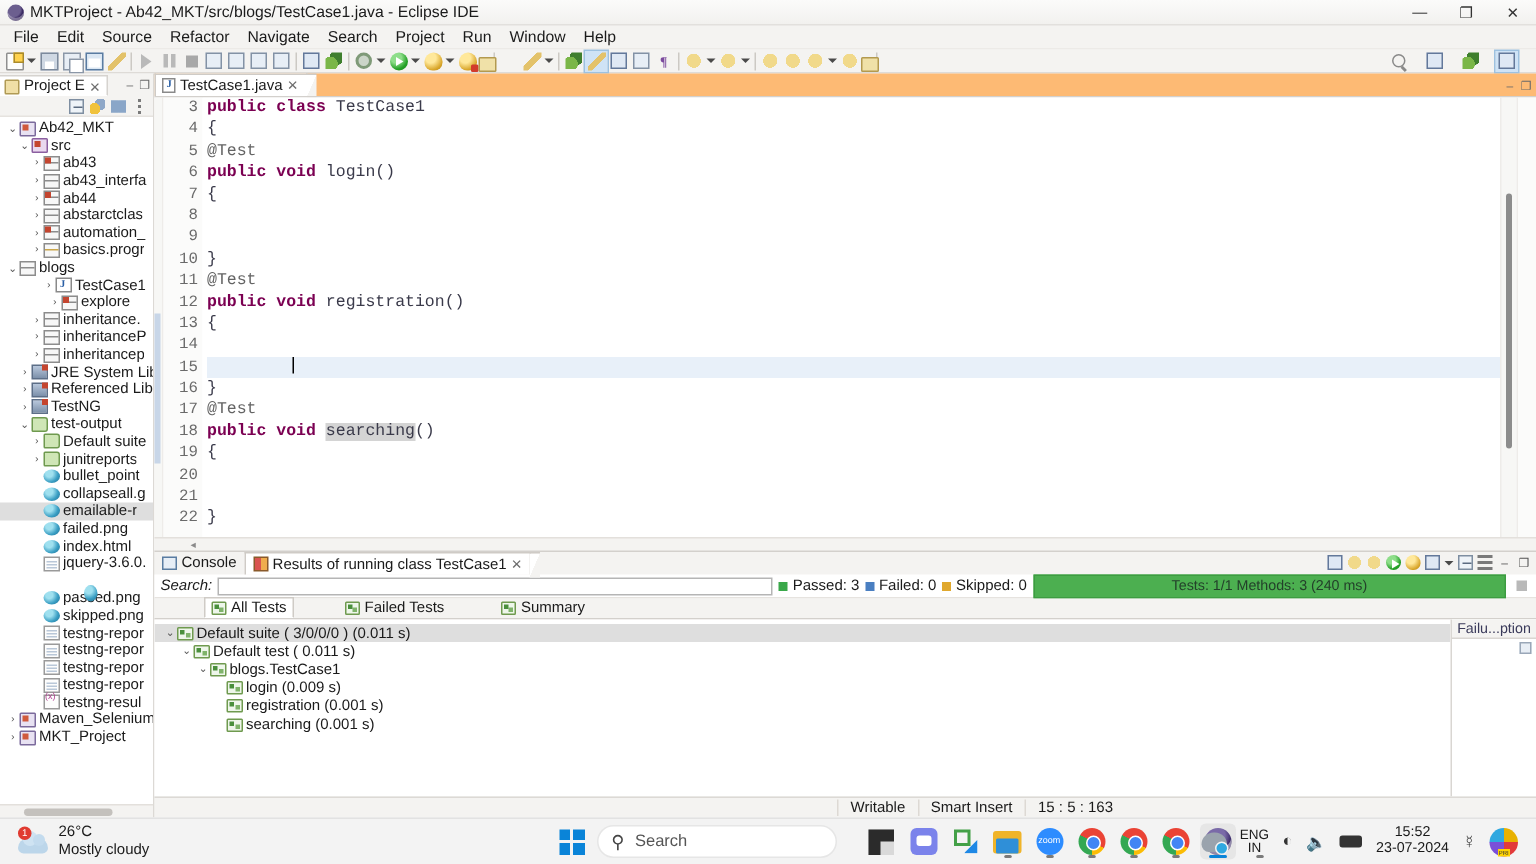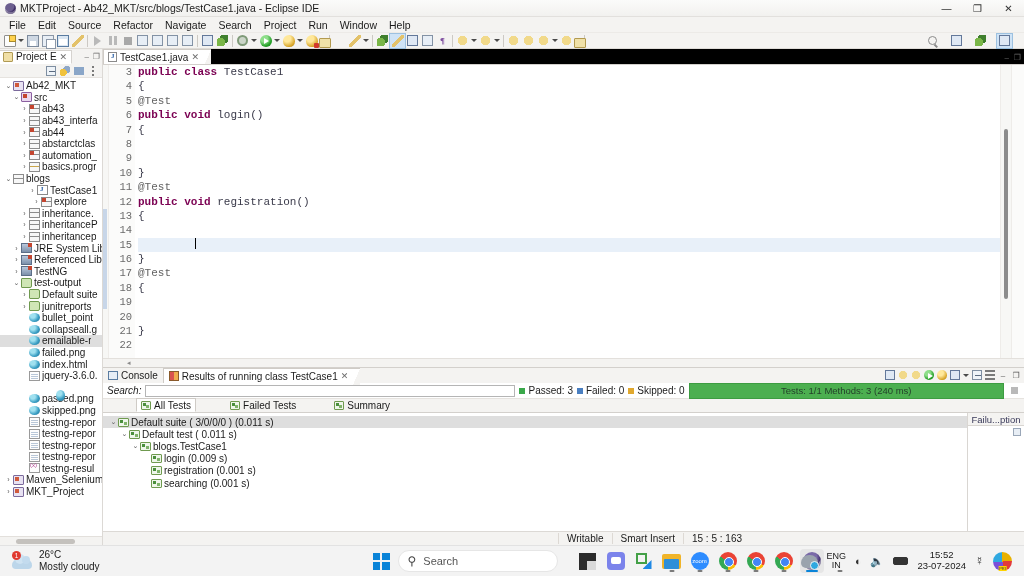--- a/index.html
+++ b/index.html
@@ -95,21 +95,21 @@
   
   .body { flex:1; display:flex; min-height:0; }
   
   .explorer {
     width:103px; background:#f4f3f1; display:flex; flex-direction:column;
     border-right:1px solid #dcd9d5;
   }
   .view-tabrow { height:15px; display:flex; align-items:center; position:relative;
     background:#f4f3f1; }
   .view-tab {
-    display:flex; align-items:center; gap:3px; height:14px; padding:0 4px 0 3px;
+    display:flex; align-items:flex-end; gap:3px; height:14px; padding:0 4px 0 3px;
     background:#ffffff; border-top:1px solid #d6d3cf; border-right:1px solid #d6d3cf;
     border-bottom:1px solid #fff;
     font-size:10px; white-space:nowrap;
   }
   .view-tab .vt-close { color:#6d6d6d; font-size:9px; }
   .view-ctl { position:absolute; right:2px; display:flex; gap:4px; align-items:center; color:#6a6a6a; font-size:8px;}
   .view-toolrow { height:14px; display:flex; align-items:center; justify-content:flex-end;
      gap:3px; padding-right:4px; border-bottom:1px solid #e6e3df; }
   .vtb { width:11px;height:11px; display:flex;align-items:center;justify-content:center; }
   .ic.collapse{width:10px;height:10px;background:#eef3f8;border:1px solid #7e8ea1;}
@@ -147,21 +147,21 @@
   .i-xml { background:#fdfdfd; border:1px solid #9a9a9a; }
   .i-xml::after{content:"(x)";position:absolute;left:0;top:-2px;font:6px "Liberation Sans",sans-serif;color:#b0408f;}
   .i-java { background:#fff; border:1px solid #8a8a8a; }
   .i-java::after{content:"J";position:absolute;left:2px;top:-1px;font:bold 7px "Liberation Serif",serif;color:#2a5fa5;}
   .hscroll-wrap { height:9px; background:#f4f3f1; border-top:1px solid #e3e0dc; display:flex;align-items:center; padding:0 2px;}
   .hscroll { height:5px; width:60%; margin-left:14px; background:#c4c1bd; border-radius:3px; }
   
   .right { flex:1; display:flex; flex-direction:column; min-width:0; }
   
   .editor-area { height:318px; display:flex; flex-direction:column; background:#fff; }
-  .etabrow { height:15px; display:flex; align-items:flex-end; background:#000000; position:relative; }
+  .etabrow { height:15px; display:flex; align-items:flex-end; background:#fdba74; position:relative; }
   .etab {
     display:flex; align-items:center; gap:3px; height:15px; padding:0 5px 0 4px;
     background:#fff; border-top:1px solid #cfcbc6; border-left:1px solid #cfcbc6;
     border-right:1px solid #cfcbc6; font-size:10px; white-space:nowrap;
     position:relative;
   }
   .etab::after{ content:""; position:absolute; right:-7px; top:-1px; width:7px; height:16px;
     background:linear-gradient(to bottom right,#fff 49%,#f4f3f1 50%);
     border-top:1px solid #cfcbc6; }
   .etab .x { color:#6d6d6d; font-size:9px; }
@@ -720,20 +720,21 @@
               <div class="ln"></div>
               <div class="ln"></div>
               <div class="ln"><span class="id">}</span></div>
               <div class="ln"><span class="ann">@Test</span></div>
               <div class="ln"><span class="kw">public void </span><span class="id">registration()</span></div>
               <div class="ln"><span class="id">{</span></div>
               <div class="ln"></div>
               <div class="ln cur"><span class="cursor" style="margin-left: 57px;"></span></div>
               <div class="ln"><span class="id">}</span></div>
               <div class="ln"><span class="ann">@Test</span></div>
+              <div class="ln"><span class="kw">public void </span><span class="id hl">searching</span><span class="id">()</span></div>
               <div class="ln"><span class="id">{</span></div>
               <div class="ln"></div>
               <div class="ln"></div>
               <div class="ln"><span class="id">}</span></div>
             </div>
           <div class="ed-vscroll">
             <div class="thumb"></div>
           </div>
           <div class="ed-overview"></div>
         </div>

